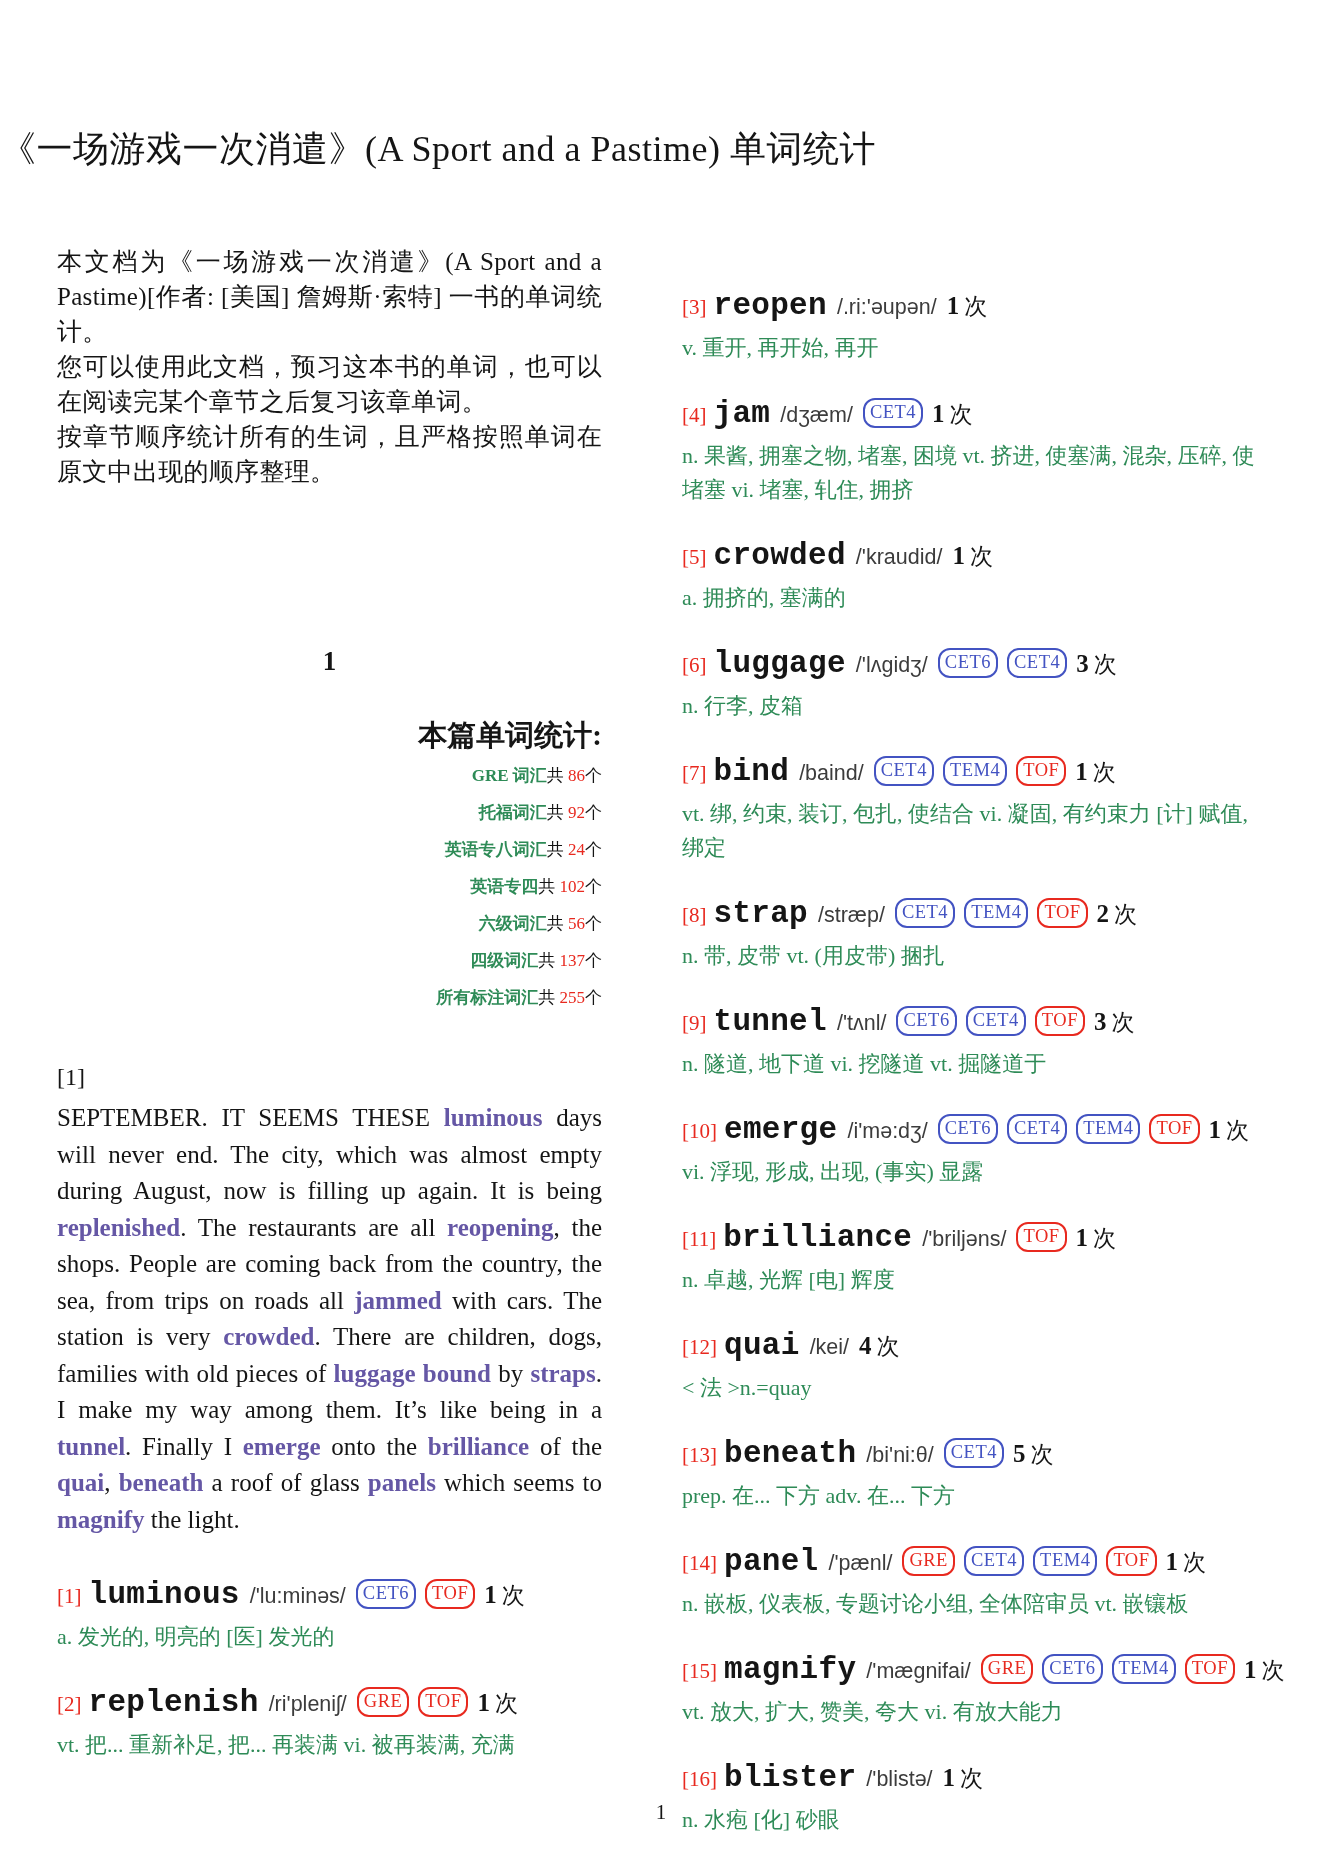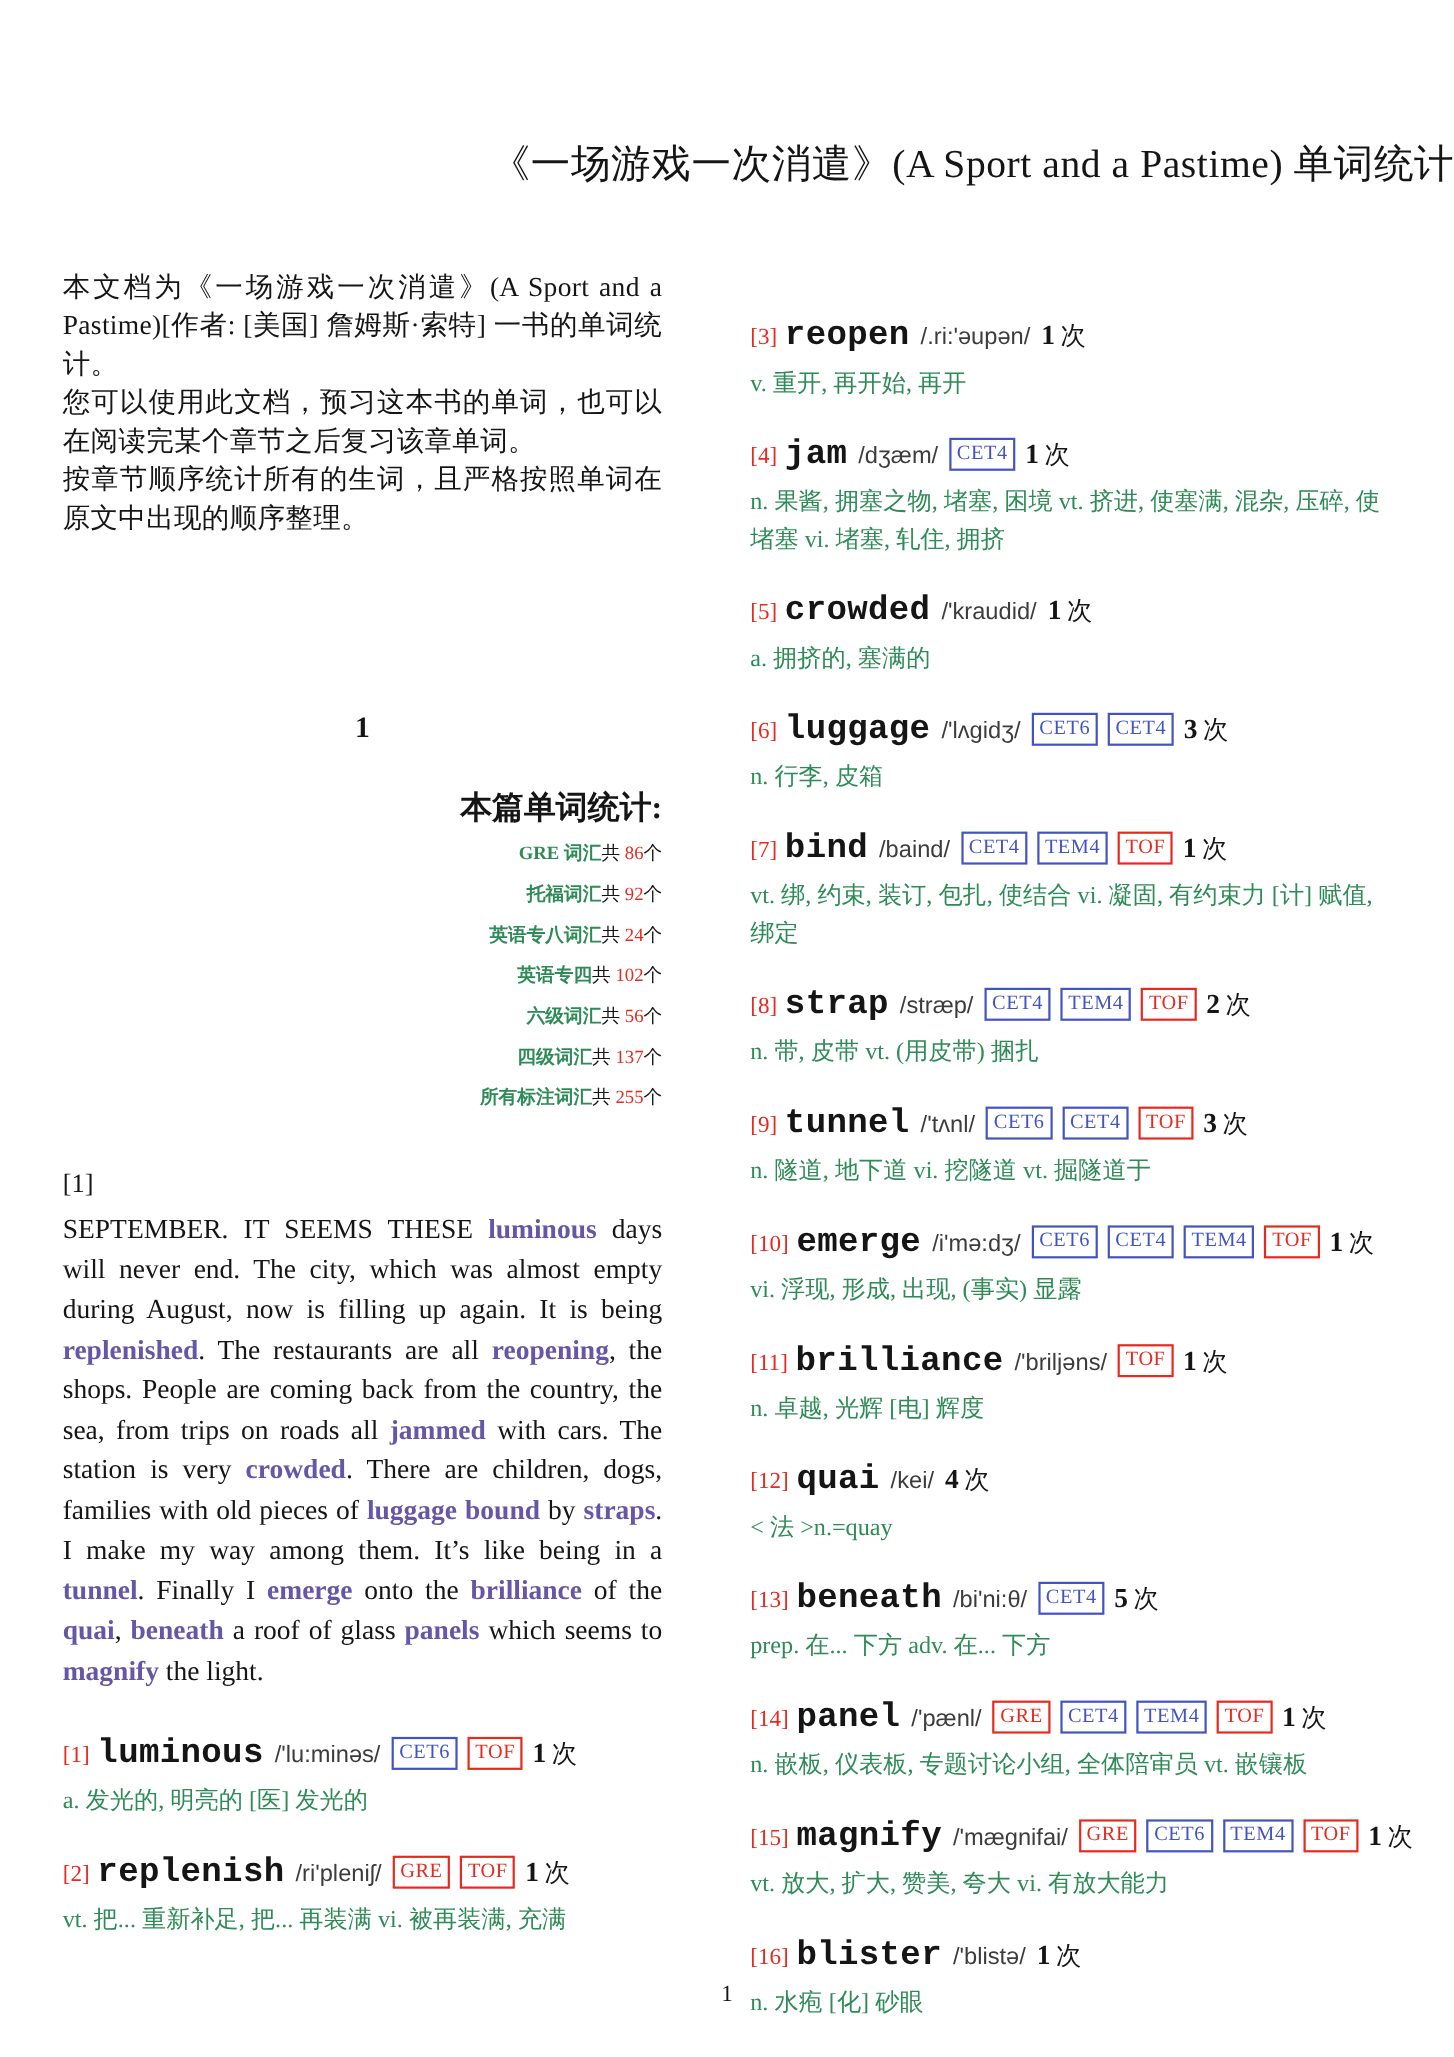--- a/index.html
+++ b/index.html
@@ -8,21 +8,21 @@
     --serif:"Liberation Serif","DejaVu Serif",serif;
     --head-serif:"DejaVu Serif","Liberation Serif",serif;
     --sans:"Liberation Sans","DejaVu Sans",sans-serif;
   }
   html,body{margin:0;padding:0;background:#888;}
   .page{
     position:relative; width:1322px; height:1870px; background:#ffffff;
     margin:0 auto; font-family:var(--serif); color:var(--ink); overflow:hidden;
   }
   .title{
-    margin:0; padding-top:122px; text-align:right;
+    margin:0; padding-top:122px; text-align:left;
     font-size:36px; font-weight:normal; line-height:54px; letter-spacing:0.5px;
   }
   .columns{
     position:absolute; left:57px; top:230px; width:1208px;
     display:flex; gap:80px; align-items:flex-start;
   }
   .col-left{width:545px; flex:0 0 545px; padding-top:14px;}
   .col-right{width:583px; flex:0 0 583px; padding-top:55px;}
 
   .intro p{
@@ -44,21 +44,21 @@
   .passage .hl{color:var(--purple); font-weight:bold;}
 
   .entries{margin-top:36px;}
   .entry{margin-bottom:28px;}
   .entry-head{line-height:42px; white-space:nowrap;}
   .entry-idx{color:var(--red); font-size:21px; margin-right:7px;}
   .entry-word{font-family:Liberation Mono, monospace; font-weight:bold; font-size:31px; letter-spacing:0.3px; margin-right:10px;}
   .entry-phon{font-family:var(--sans); font-size:21.5px; color:var(--phon); margin-right:10px;}
   .tag{
     display:inline-block; font-size:18.5px; line-height:23px; padding:1px 5px 2px 5px;
-    border:2px solid; border-radius:0; margin-right:9px; vertical-align:4px;
+    border:2px solid; border-radius:12px; margin-right:9px; vertical-align:4px;
     font-family:var(--serif); letter-spacing:0.5px;
   }
   .tag-blue{color:var(--blue); border-color:var(--blue);}
   .tag-red{color:var(--red); border-color:var(--red);}
   .entry-count{font-weight:bold; font-size:25px; margin-right:5px;}
   .entry-unit{font-size:23px;}
   .entry-def{color:var(--green); font-size:22px; line-height:34px; margin-top:1px;}
 
   .page-number{
     position:absolute; left:0; right:0; top:1800px; text-align:center; font-size:21px;

